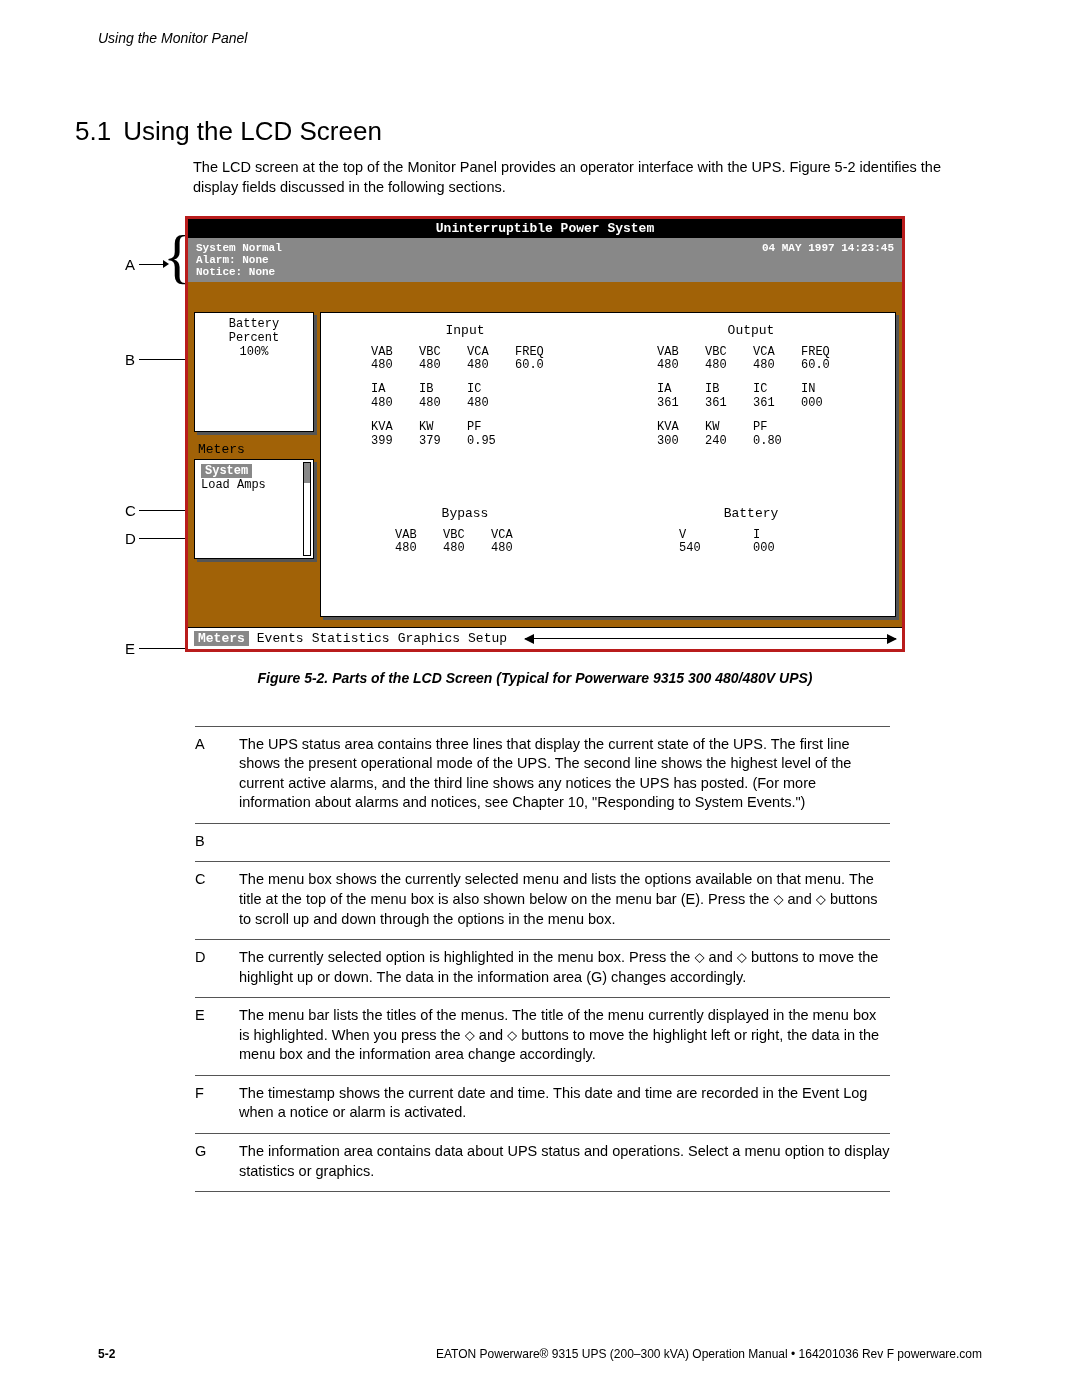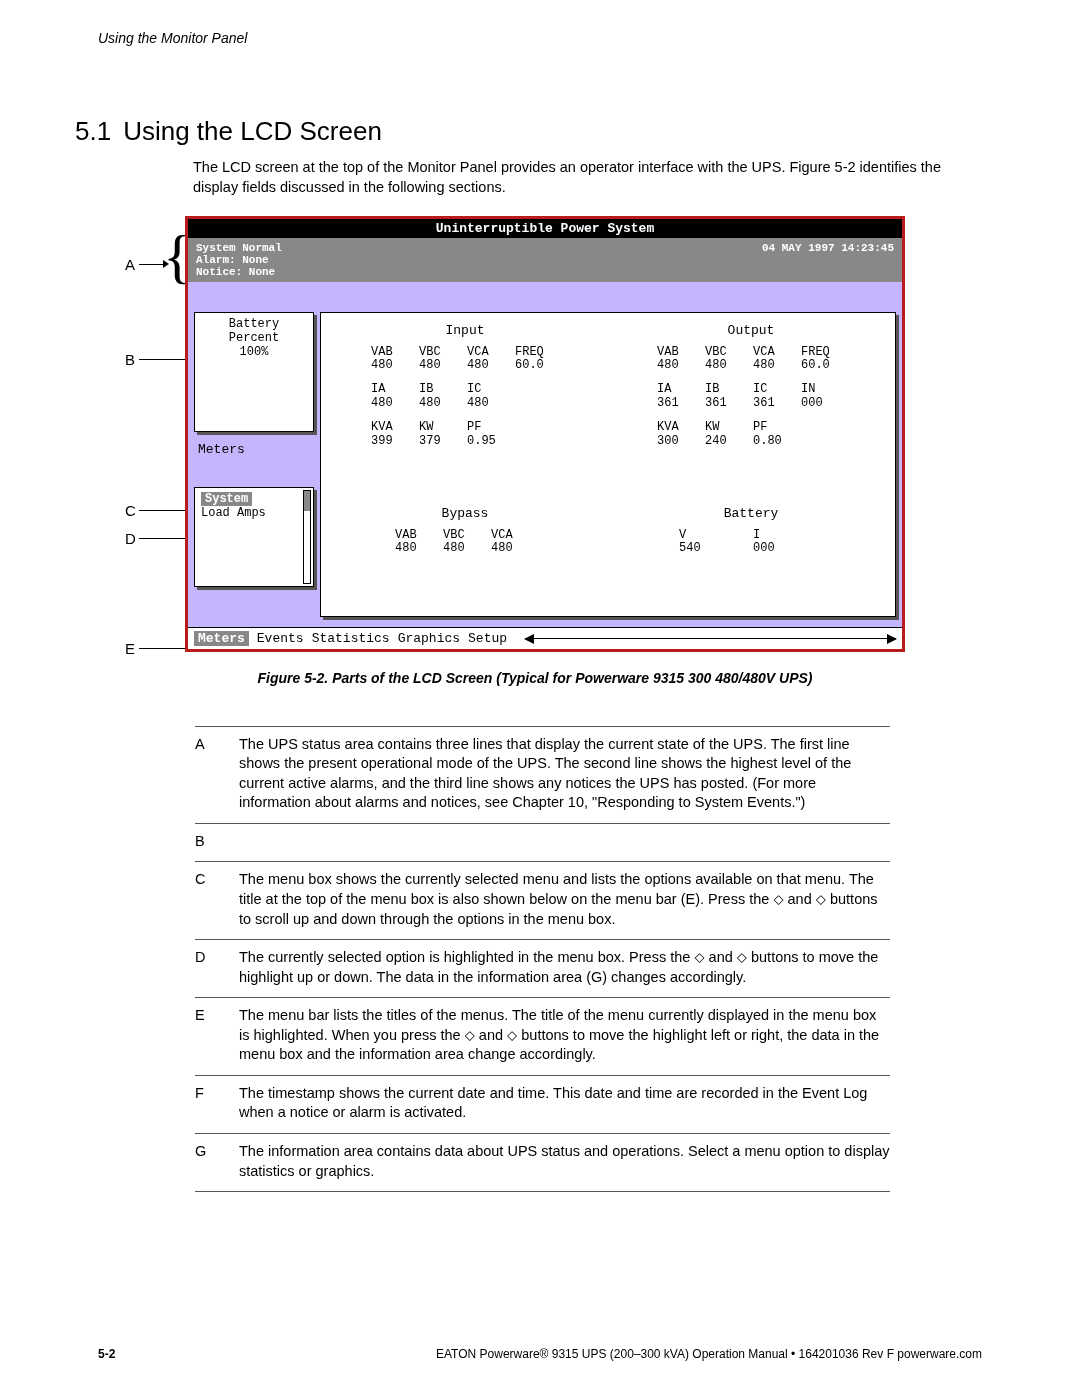--- a/index.html
+++ b/index.html
@@ -67,21 +67,21 @@
   .lcd-status {
     background: #888;
     color: #fff;
     font-weight: bold;
     padding: 4px 8px;
     display: flex;
     justify-content: space-between;
     font-size: 11px;
   }
   .lcd-body {
-    background: #c4b5fd;
+    background: #a16207;
     padding: 30px 6px 10px 6px;
     display: flex;
     gap: 6px;
   }
   .left-col {
     width: 120px;
     display: flex;
     flex-direction: column;
   }
   .box {
@@ -252,21 +252,21 @@
         <div>04 MAY 1997  14:23:45</div>
       </div>
       <div class="lcd-body">
         <div class="left-col">
           <div class="box battery-box">
             <div>Battery</div>
             <div>Percent</div>
             <div>100%</div>
           </div>
           <div style="font-size:13px; padding:2px 4px;">Meters</div>
-          <div class="box menu-box" style="position:relative;margin-top:28px;">
+          <div class="box menu-box" style="position:relative;">
             <div><span class="menu-sel">System</span></div>
             <div>Load Amps</div>
             <div style="position:absolute; right:2px; top:2px; bottom:2px; width:8px; border:1px solid #000;">
               <div style="background:#888; height:20px;"></div>
             </div>
           </div>
         </div>
         <div class="info-area">
 
           <div class="info-block">

